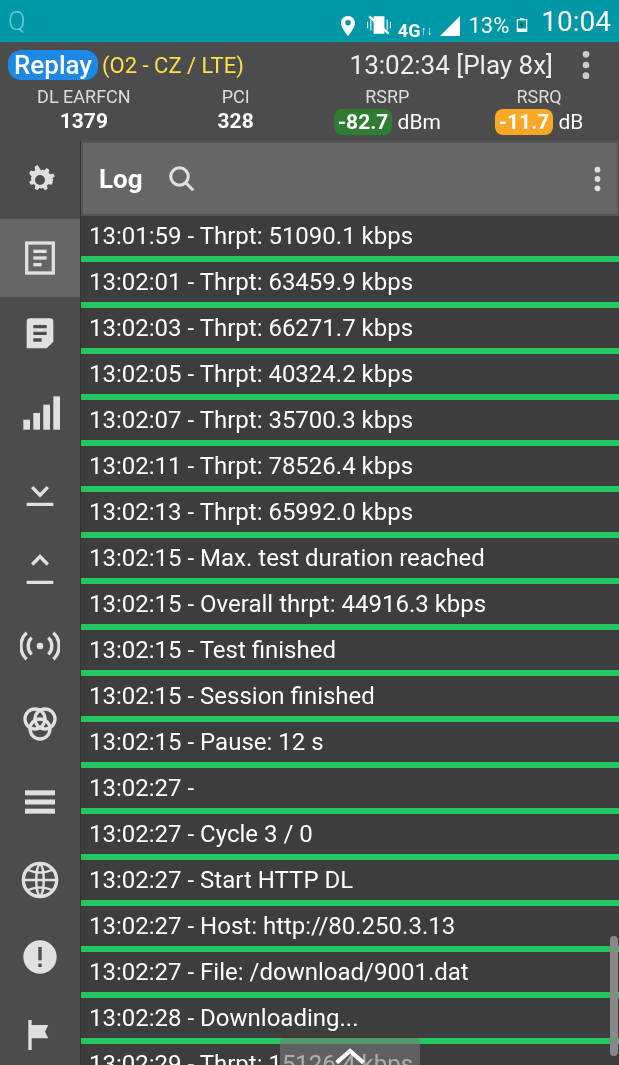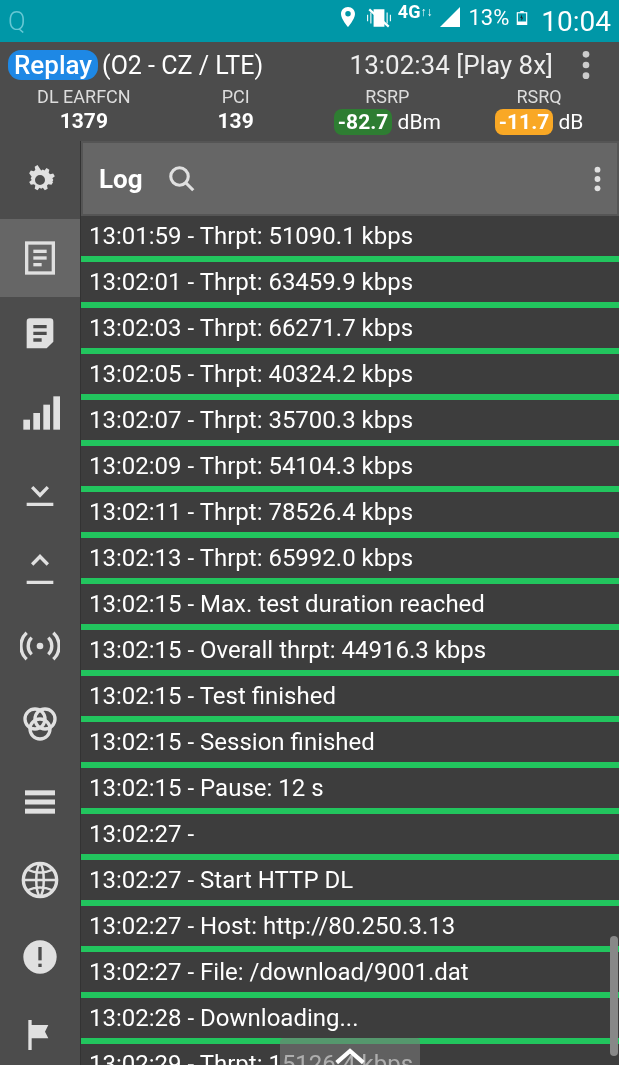--- a/index.html
+++ b/index.html
@@ -9,21 +9,21 @@
   .status-bar {
     height: 42px;
     background: #0097a7;
     display: flex;
     align-items: center;
     padding: 0 8px;
     color: #ffffff;
     position: relative;
   }
   .status-left { font-size: 26px; font-weight: 300; color: #67c8d4; }
-  .status-right { margin-left: auto; display: flex; align-items: flex-start; gap: 6px; font-size: 22px; }
+  .status-right { margin-left: auto; display: flex; align-items: flex-end; gap: 6px; font-size: 22px; }
   .status-icon { display: inline-flex; align-items: center; }
   .status-time { font-size: 28px; font-weight: 400; margin-left: 6px; }
   .battery-pct { font-size: 22px; }
   
   
   .header {
     background: #4c4c4c;
     color: #fff;
   }
   .header-row1 {
@@ -34,21 +34,21 @@
   }
   .replay-badge {
     background: #1e88e5;
     color: #fff;
     font-size: 26px;
     font-weight: 500;
     padding: 0 6px;
     border-radius: 13px;
     margin-right: 4px;
   }
-  .net-info { font-size: 25px; color: #ffffff; }
+  .net-info { font-size: 22px; color: #fde047; }
   .replay-time { margin-left: auto; font-size: 26px; color: #eee; padding-right: 8px; }
   .menu-dots { width: 50px; display:flex; align-items:center; justify-content:center; color:#ccc; }
   .menu-dots svg { width: 8px; height: 32px; }
   
   .header-row2 {
     display: flex;
     text-align: center;
     padding: 2px 4px 6px 8px;
     gap: 0;
   }
@@ -199,21 +199,21 @@
         </svg>
     </span>
   </div>
   <div class="header-row2">
     <div class="metric">
       <div class="metric-label">DL EARFCN</div>
       <div class="metric-value">1379</div>
     </div>
     <div class="metric">
       <div class="metric-label">PCI</div>
-      <div class="metric-value">139</div>
+      <div class="metric-value">328</div>
     </div>
     <div class="metric">
       <div class="metric-label">RSRP</div>
       <div class="metric-value"><span class="metric-badge rsrp-badge">-82.7</span> <span class="rsrp-unit">dBm</span></div>
     </div>
     <div class="metric">
       <div class="metric-label">RSRQ</div>
       <div class="metric-value"><span class="metric-badge rsrq-badge">-11.7</span> <span class="rsrq-unit">dB</span></div>
     </div>
   </div>
@@ -314,29 +314,29 @@
           </svg>
       </span>
     </div>
     <div class="log-list" id="log-list">
 
       <div class="log-row">13:01:59 - Thrpt: 51090.1 kbps</div>
         <div class="log-row">13:02:01 - Thrpt: 63459.9 kbps</div>
         <div class="log-row">13:02:03 - Thrpt: 66271.7 kbps</div>
         <div class="log-row">13:02:05 - Thrpt: 40324.2 kbps</div>
         <div class="log-row">13:02:07 - Thrpt: 35700.3 kbps</div>
-        <div class="log-row">13:02:09 - Thrpt: 54104.3 kbps</div>
         <div class="log-row">13:02:11 - Thrpt: 78526.4 kbps</div>
         <div class="log-row">13:02:13 - Thrpt: 65992.0 kbps</div>
         <div class="log-row">13:02:15 - Max. test duration reached</div>
         <div class="log-row">13:02:15 - Overall thrpt: 44916.3 kbps</div>
         <div class="log-row">13:02:15 - Test finished</div>
         <div class="log-row">13:02:15 - Session finished</div>
         <div class="log-row">13:02:15 - Pause: 12 s</div>
         <div class="log-row">13:02:27 -</div>
+        <div class="log-row">13:02:27 - Cycle 3 / 0</div>
         <div class="log-row">13:02:27 - Start HTTP DL</div>
         <div class="log-row">13:02:27 - Host: http://80.250.3.13</div>
         <div class="log-row">13:02:27 - File: /download/9001.dat</div>
         <div class="log-row">13:02:28 - Downloading...</div>
         <div class="log-row">13:02:29 - Thrpt: 15126.4 kbps</div>
         <div class="scrollbar-track"></div>
       <div class="bottom-arrow">
         <svg viewBox="0 0 24 12" width="40" height="20" fill="none" stroke="#fff" stroke-width="2.5">
             <polyline points="4,10 12,3 20,10"></polyline>
           </svg>

